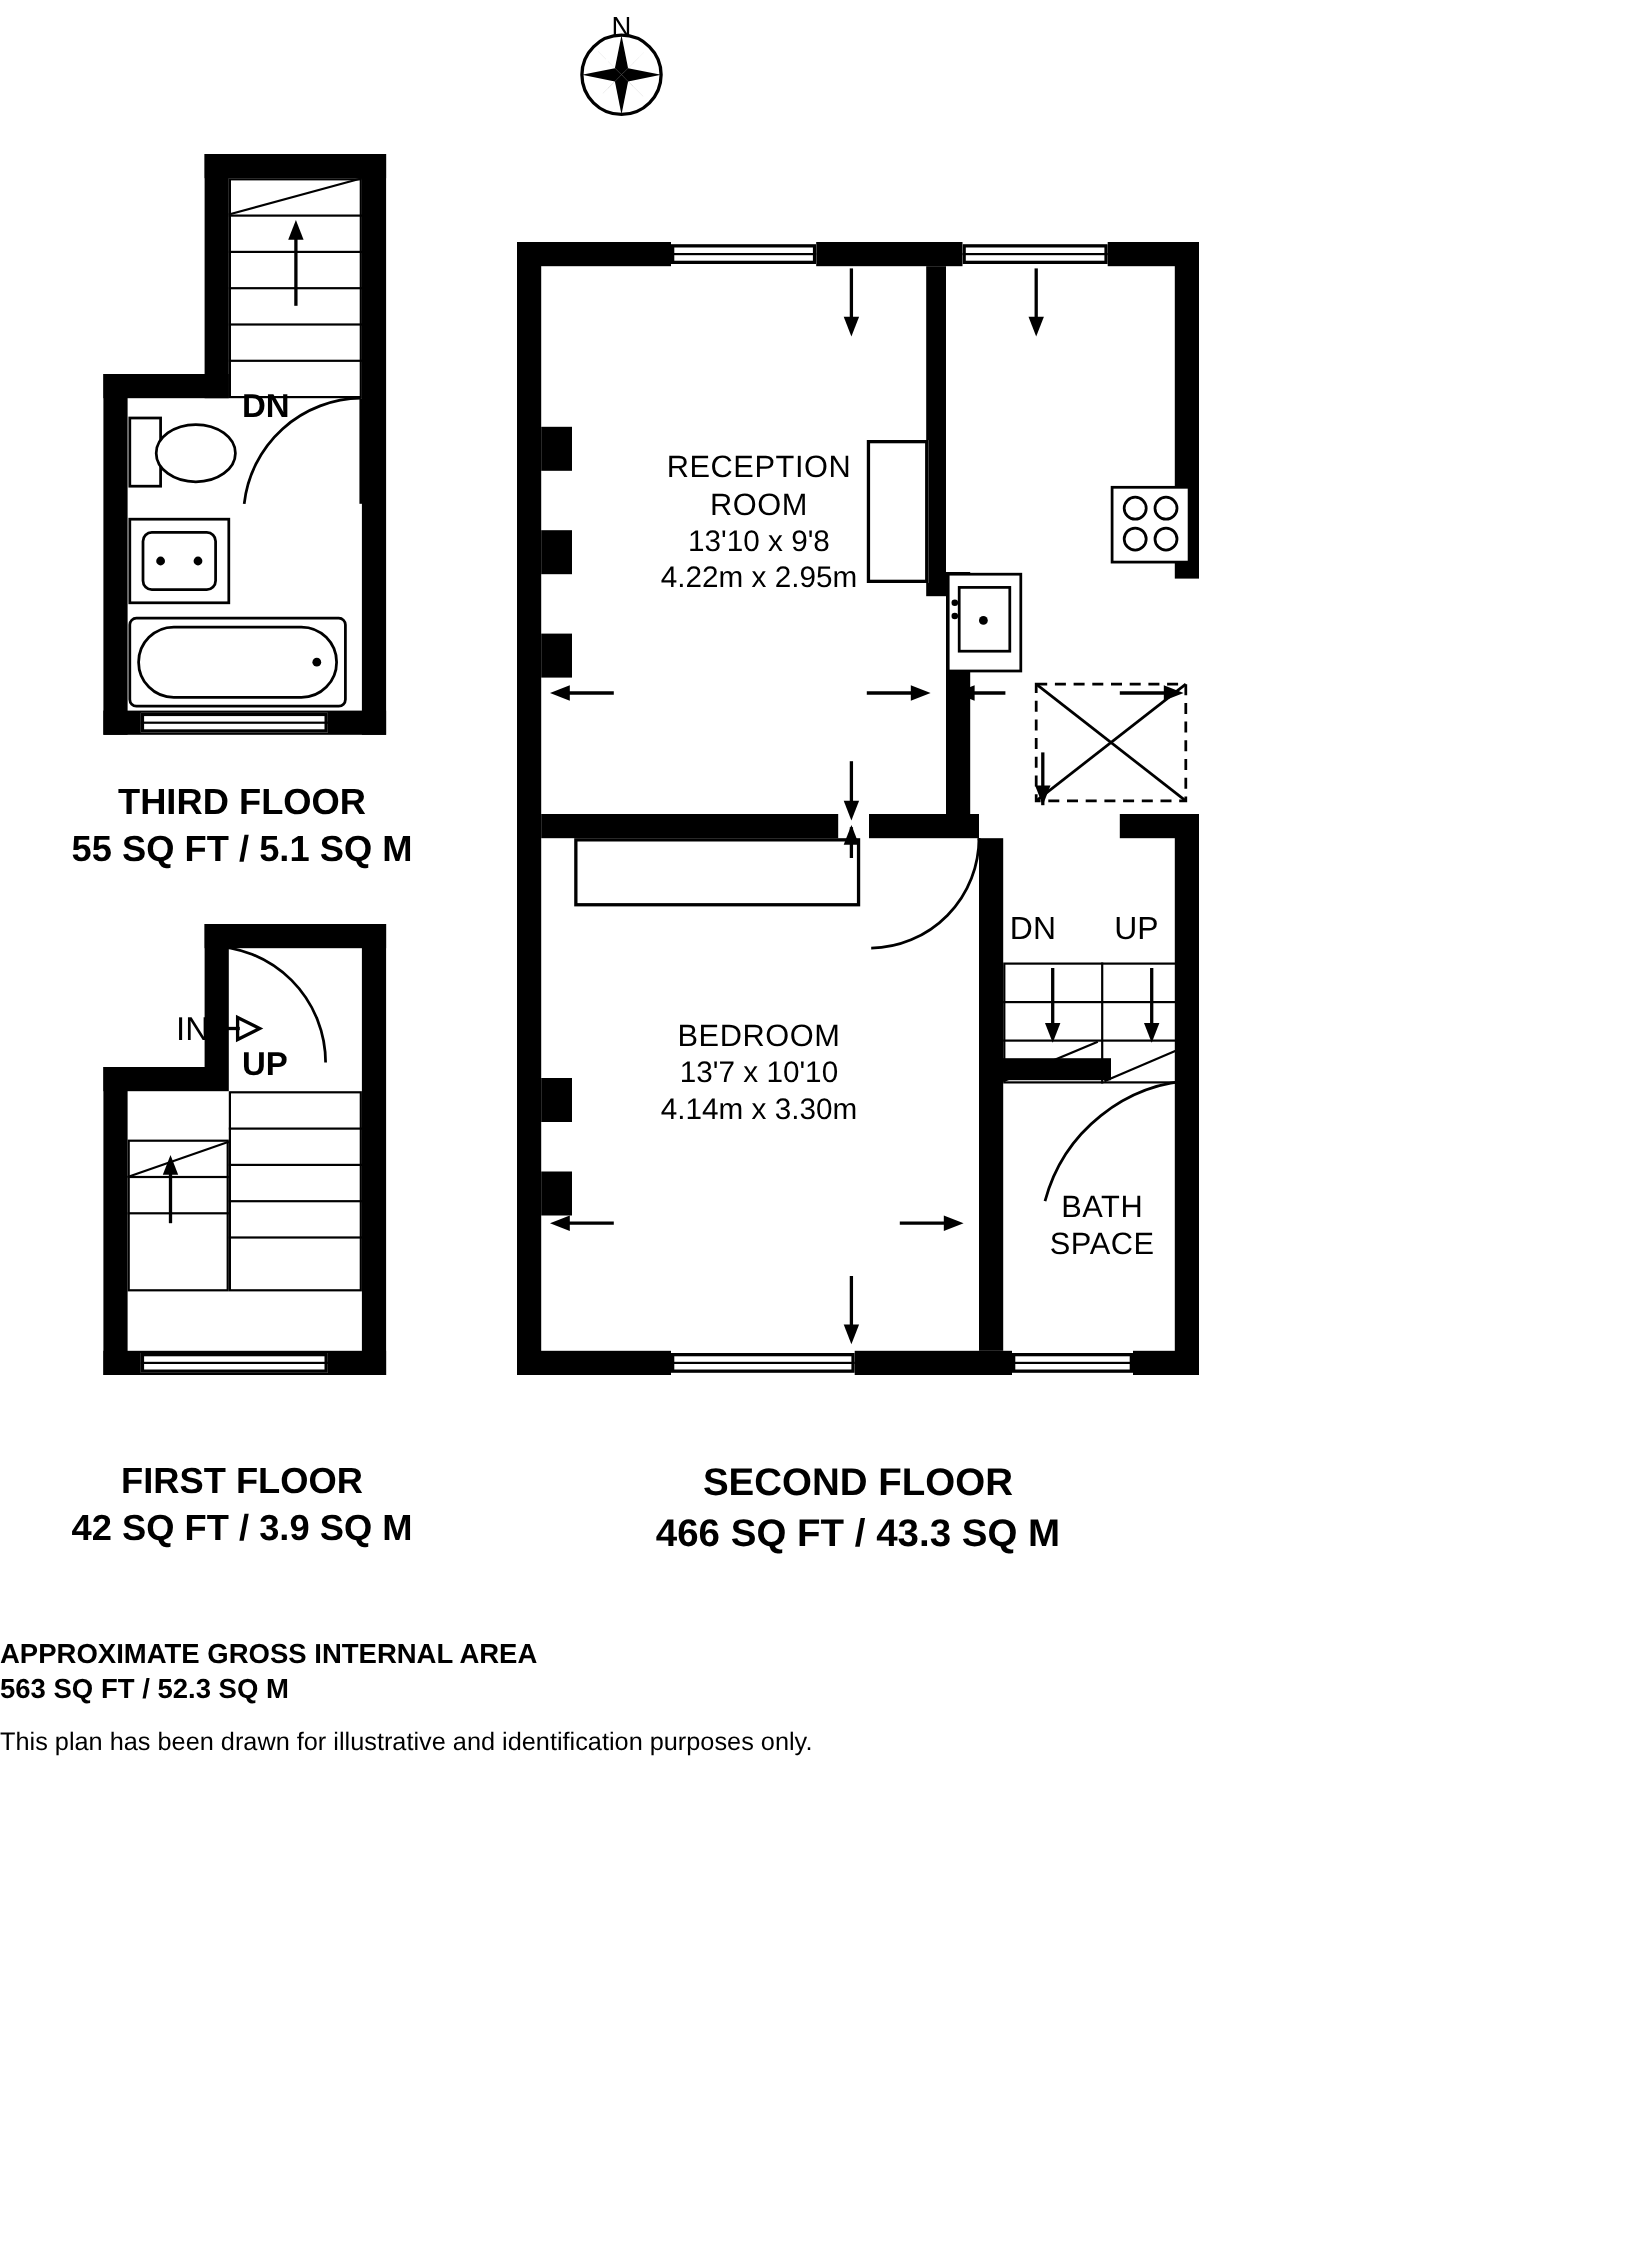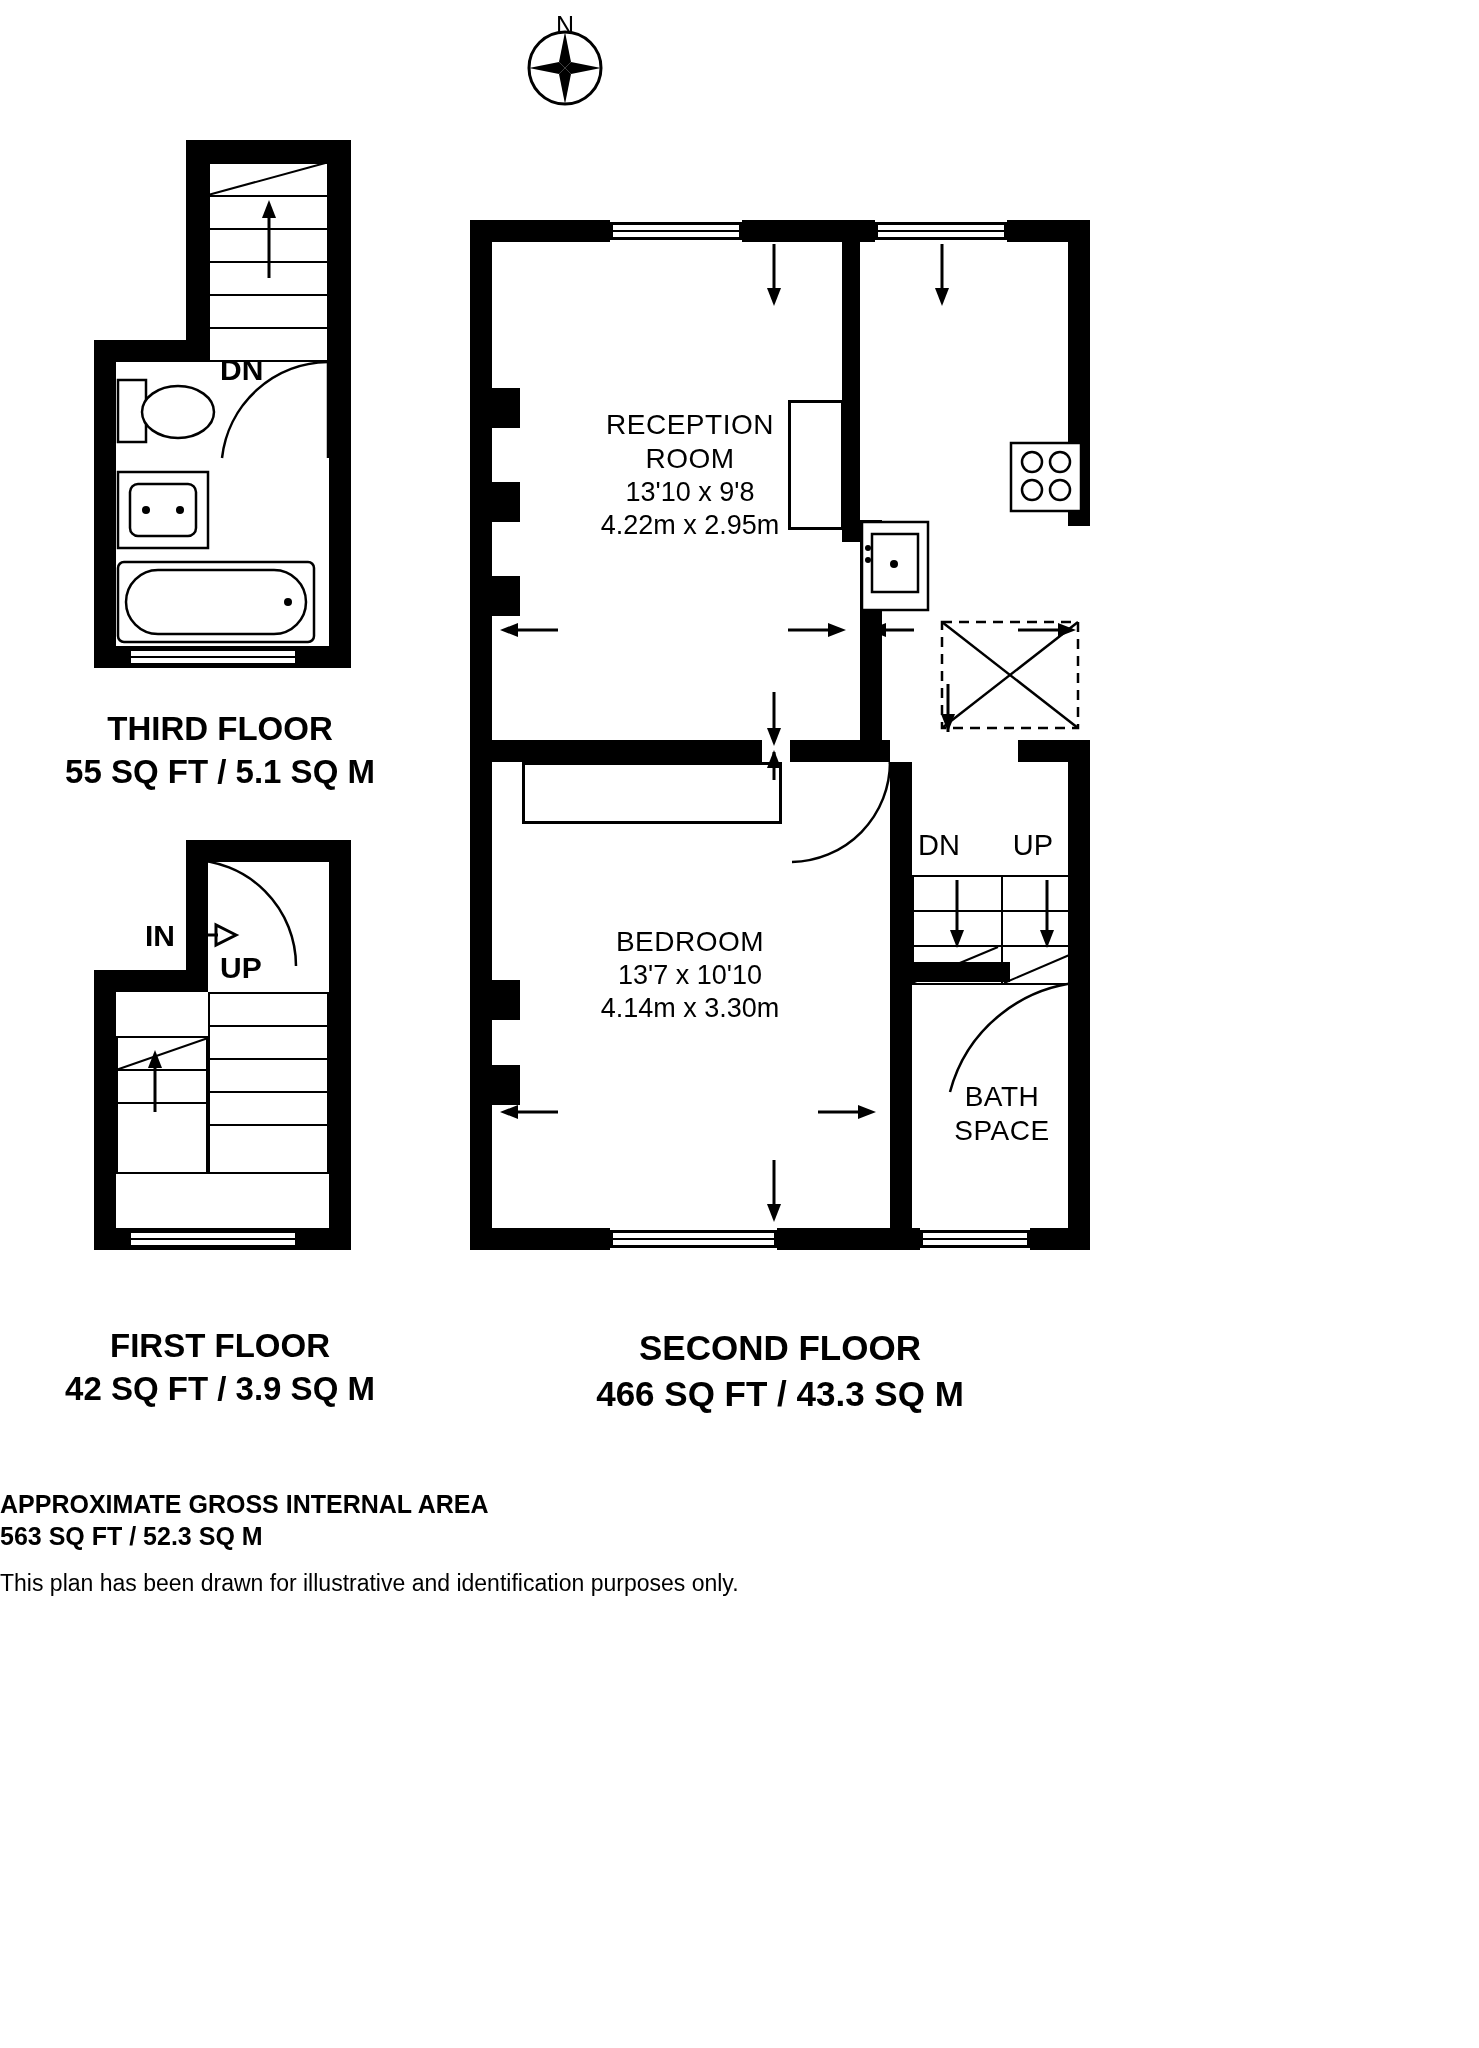--- a/index.html
+++ b/index.html
@@ -122,21 +122,21 @@
   <div class="wall" style="left:14px; top:130px; width:22px; height:280px;"></div>
   <div class="wall" style="left:14px; top:388px; width:257px; height:22px;"></div>
   <div class="thin" style="left:48px; top:390px; width:170px; height:18px; border-width:3px; background:#ffffff;"></div>
   <div class="stairline" style="left:48px; top:398px; width:170px; height:2px;"></div>
 
   <svg width="120" height="110" style="position:absolute; left:108px; top:20px;">
     <path d="M2 0 A106 106 0 0 1 108 106" fill="none" stroke="#000" stroke-width="2.5"></path>
     <line x1="2" y1="0" x2="2" y2="106" stroke="#000" stroke-width="2.5"></line>
   </svg>
 
-  <div class="label" style="left:50px; top:78px; width:60px; font-size:30px; font-weight:bold; text-align:center;">IN</div>
+  <div class="label" style="left:50px; top:78px; width:60px; font-size:30px; font-weight:normal; text-align:right;">IN</div>
   <svg width="46" height="26" style="position:absolute; left:112px; top:82px;">
     <line x1="0" y1="13" x2="26" y2="13" stroke="#000" stroke-width="3"></line>
     <polygon points="44,13 24,3 24,23" fill="none" stroke="#000" stroke-width="3"></polygon>
   </svg>
   <div class="label" style="left:140px; top:110px; width:100px; font-size:30px; font-weight:bold; text-align:left;">UP</div>
 
   <div class="thin" style="left:128px; top:152px; width:121px; height:182px; border-width:2px;"></div>
   <div class="stairline" style="left:128px; top:185px; width:121px; height:2px;"></div>
   <div class="stairline" style="left:128px; top:218px; width:121px; height:2px;"></div>
   <div class="stairline" style="left:128px; top:251px; width:121px; height:2px;"></div>

